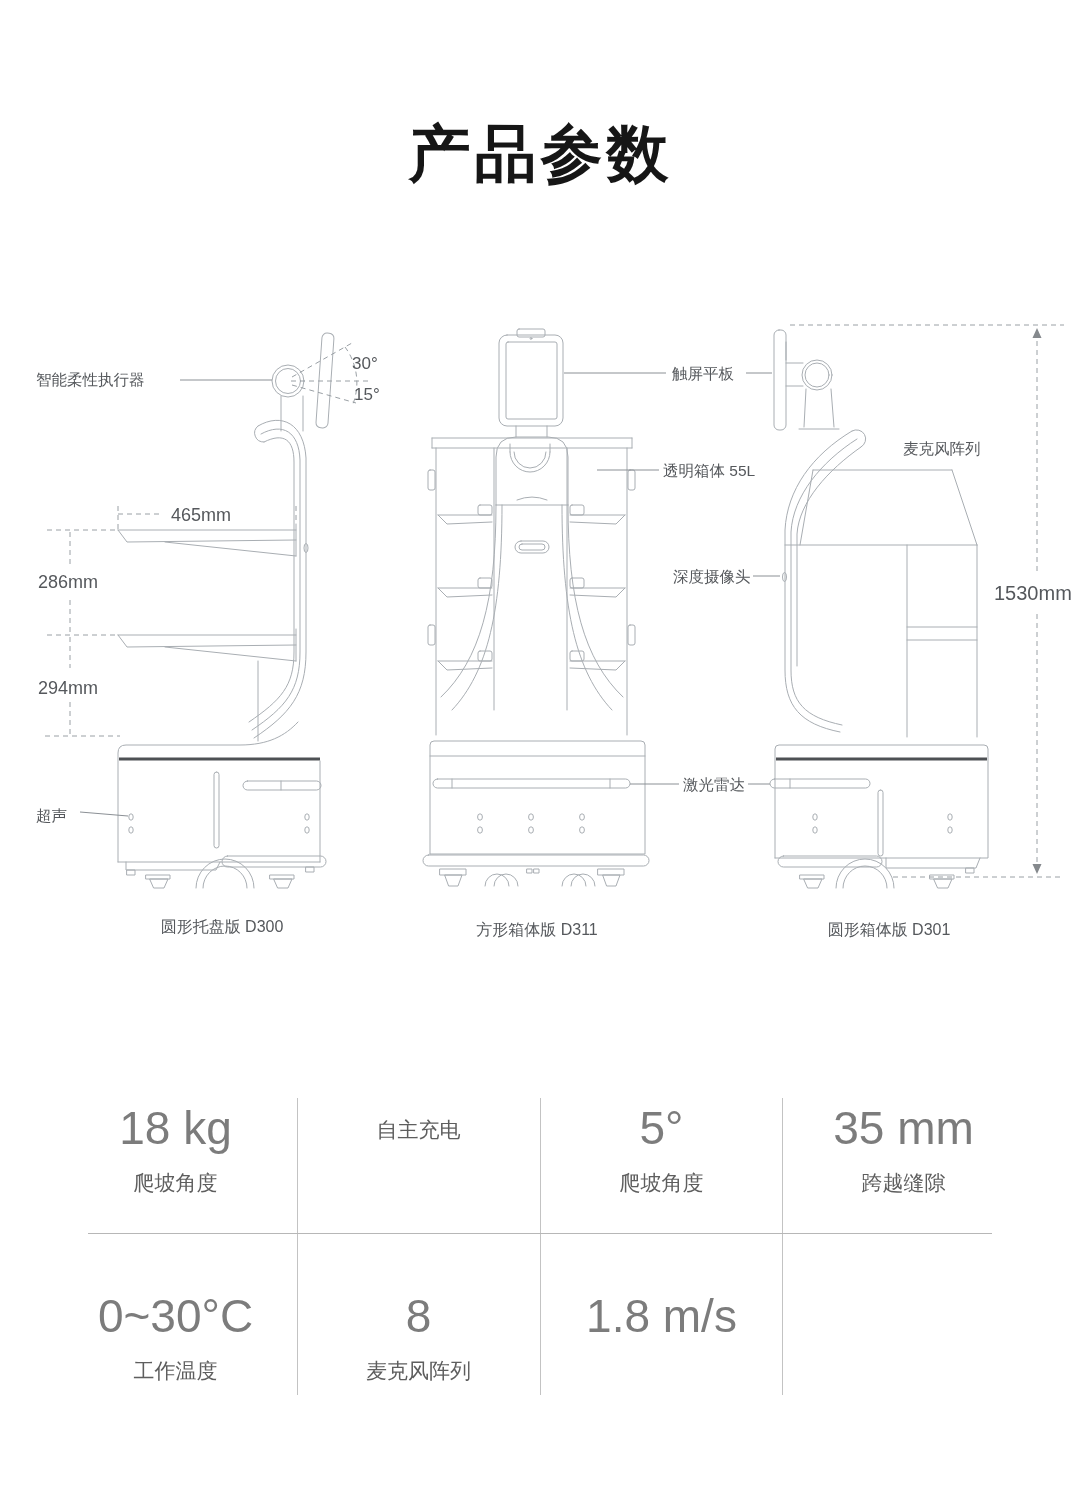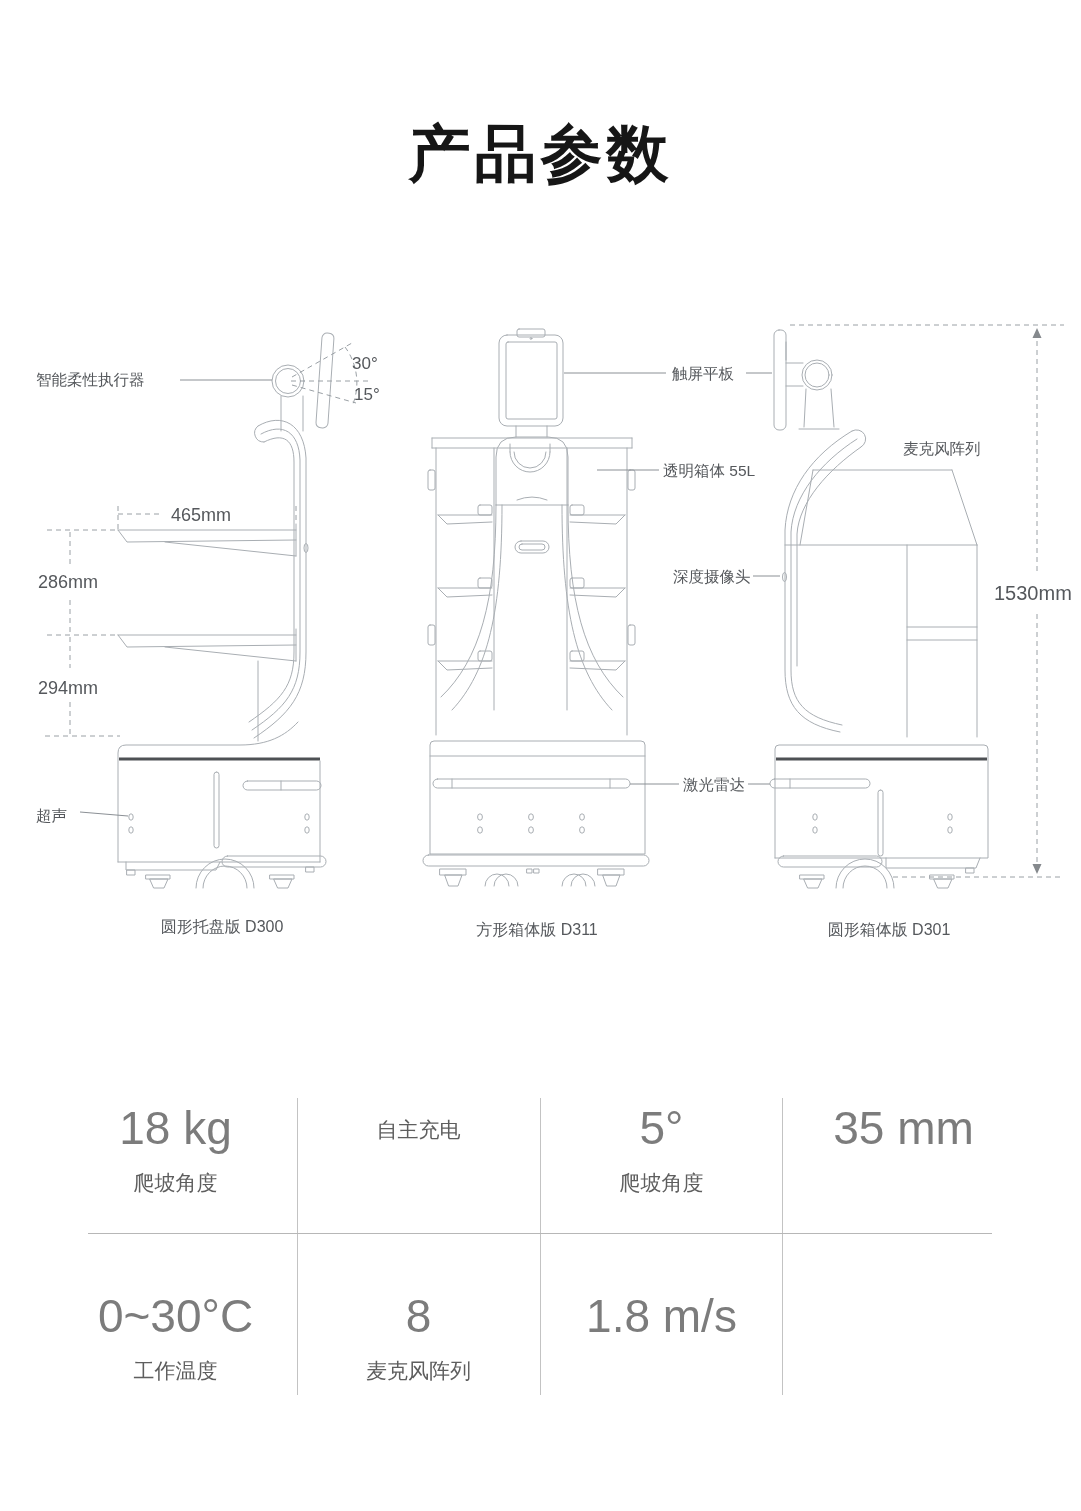--- a/index.html
+++ b/index.html
@@ -217,20 +217,21 @@
     </div>
     <div class="spec-cell" style="left:297px;top:1102px">
       <div class="spec-label">自主充电</div>
     </div>
     <div class="spec-cell" style="left:540px;top:1102px">
       <div class="spec-value">5°</div>
       <div class="spec-label">爬坡角度</div>
     </div>
     <div class="spec-cell" style="left:782px;top:1102px">
       <div class="spec-value">35 mm</div>
+      <div class="spec-label">跨越缝隙</div>
     </div>
     <div class="spec-cell" style="left:54px;top:1290px">
       <div class="spec-value">0~30°C</div>
       <div class="spec-label">工作温度</div>
     </div>
     <div class="spec-cell" style="left:297px;top:1290px">
       <div class="spec-value">8</div>
       <div class="spec-label">麦克风阵列</div>
     </div>
     <div class="spec-cell" style="left:540px;top:1290px">

